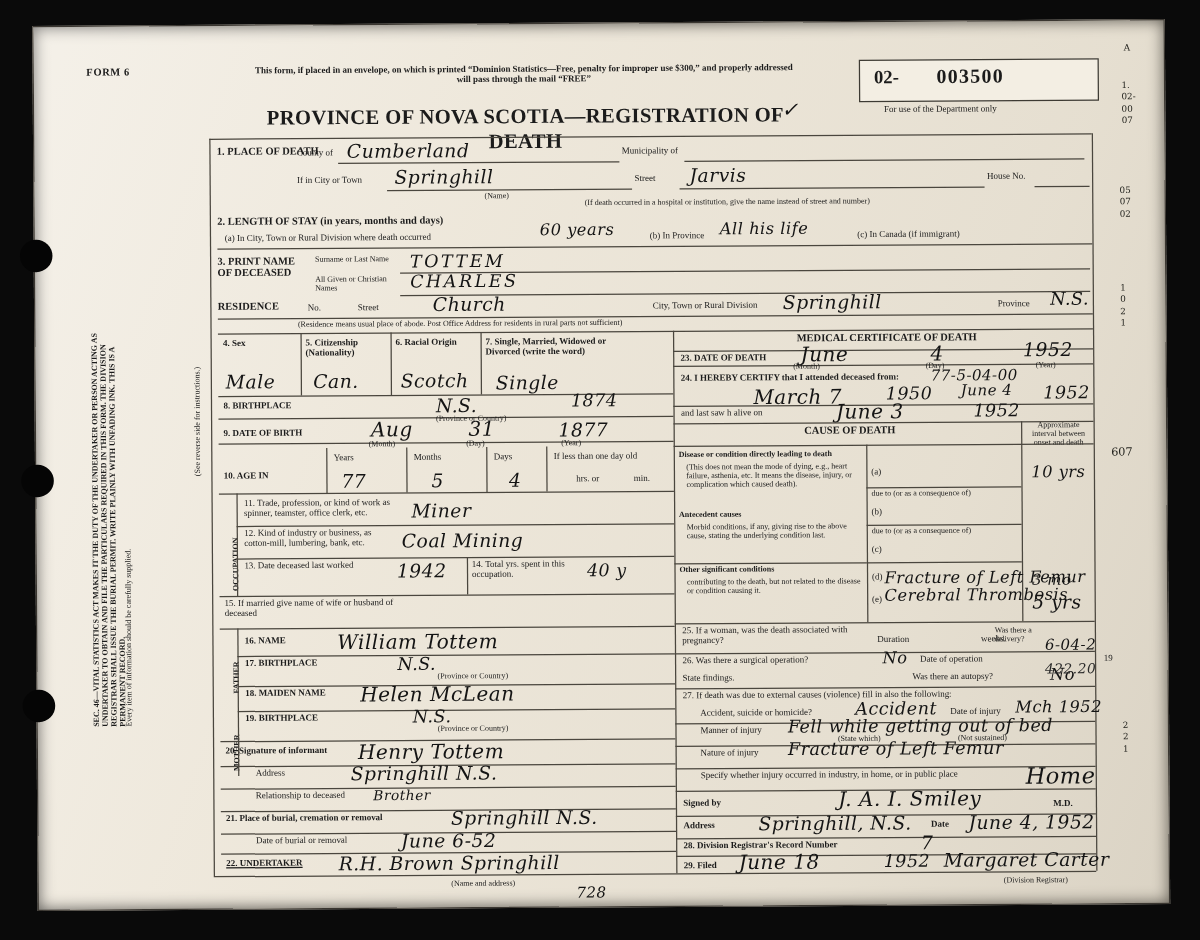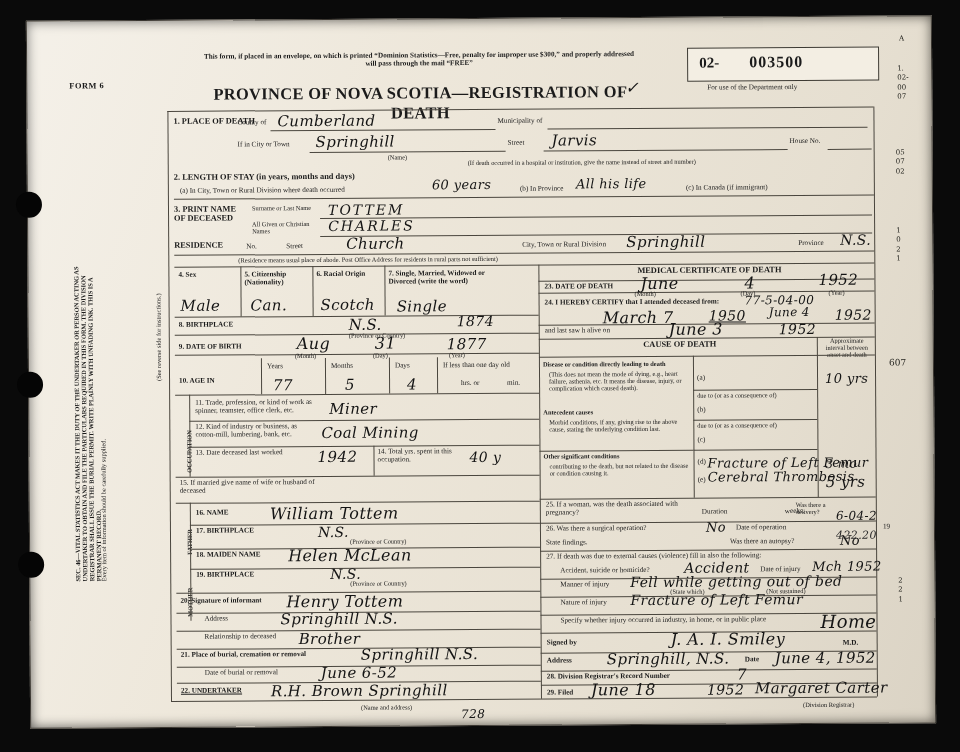--- a/index.html
+++ b/index.html
@@ -34,21 +34,21 @@
 </head>
 <body>
 
 <div id="page">
   <div id="form">
     <div class="paper-grad"></div>
     <div class="hole h1"></div>
     <div class="hole h2"></div>
     <div class="hole h3"></div>
 
-    <div class="txt bold sm" style="left:42px;top:32px;letter-spacing:.5px;margin-top:28px;">FORM 6</div>
+    <div class="txt bold sm" style="left:42px;top:32px;letter-spacing:.5px;">FORM 6</div>
     <div class="txt tiny bold" style="left:172px;top:32px;width:440px;text-align:center;">This form, if placed in an envelope, on which is printed “Dominion Statistics—Free, penalty for improper use $300,” and properly addressed will pass through the mail “FREE”</div>
     <div class="txt" id="title" style="left:158px;top:64px;width:470px;text-align:center;">PROVINCE OF NOVA SCOTIA—REGISTRATION OF DEATH</div>
 
     <div class="boxnum" style="left:660px;top:30px;width:190px;height:32px;"></div>
     <div class="txt bold" style="left:672px;top:37px;font-size:15px;">02-</div>
     <div class="txt bold" style="left:722px;top:36px;font-size:16px;letter-spacing:1px;">003500</div>
     <div class="txt tiny" style="left:680px;top:66px;">For use of the Department only</div>
     <div class="txt hand" style="left:598px;top:60px;font-size:16px;">✓</div>
 
     <div class="txt tiny2 bold rot" style="left:44px;top:560px;width:330px;transform:rotate(-90deg);">SEC. 46—VITAL STATISTICS ACT MAKES IT THE DUTY OF THE UNDERTAKER OR PERSON ACTING AS UNDERTAKER TO OBTAIN AND FILE THE PARTICULARS REQUIRED IN THIS FORM. THE DIVISION REGISTRAR SHALL ISSUE THE BURIAL PERMIT. WRITE PLAINLY WITH UNFADING INK. THIS IS A PERMANENT RECORD.</div>
@@ -190,21 +190,21 @@
     <div class="txt tiny2" style="left:320px;top:560px;">(Province or Country)</div>
     <div class="ln hl" style="left:146px;top:572px;width:364px;"></div>
 
     <div class="txt tiny bold" style="left:150px;top:576px;">20. Signature of informant</div>
     <div class="txt hand" style="left:256px;top:572px;font-size:16px;">Henry Tottem</div>
     <div class="ln hl" style="left:146px;top:592px;width:364px;"></div>
     <div class="txt tiny" style="left:174px;top:594px;">Address</div>
     <div class="txt hand" style="left:250px;top:590px;font-size:15px;">Springhill N.S.</div>
     <div class="ln hl" style="left:146px;top:610px;width:364px;"></div>
     <div class="txt tiny" style="left:174px;top:612px;">Relationship to deceased</div>
-    <div class="txt hand" style="left:268px;top:610px;font-size:15px;">Brother</div>
+    <div class="txt hand" style="left:268px;top:610px;font-size:11px;">Brother</div>
     <div class="ln hl" style="left:146px;top:628px;width:364px;"></div>
 
     <div class="txt tiny bold" style="left:150px;top:630px;">21. Place of burial, cremation or removal</div>
     <div class="txt hand" style="left:330px;top:626px;font-size:15px;">Springhill N.S.</div>
     <div class="ln hl" style="left:146px;top:646px;width:364px;"></div>
     <div class="txt tiny" style="left:174px;top:648px;">Date of burial or removal</div>
     <div class="txt hand" style="left:290px;top:644px;font-size:15px;">June 6-52</div>
     <div class="ln hl" style="left:146px;top:662px;width:364px;"></div>
 
     <div class="txt tiny bold" style="left:150px;top:666px;text-decoration:underline;">22. UNDERTAKER</div>
@@ -220,21 +220,21 @@
     <div class="txt hand" style="left:716px;top:256px;font-size:16px;">4</div>
     <div class="txt hand" style="left:790px;top:254px;font-size:15px;">1952</div>
     <div class="ln hl" style="left:510px;top:274px;width:336px;"></div>
     <div class="txt tiny2" style="left:606px;top:272px;">(Month)</div>
     <div class="txt tiny2" style="left:712px;top:272px;">(Day)</div>
     <div class="txt tiny2" style="left:800px;top:272px;">(Year)</div>
 
     <div class="txt tiny bold" style="left:516px;top:280px;">24. I HEREBY CERTIFY that I attended deceased from:</div>
     <div class="txt hand" style="left:716px;top:276px;font-size:12px;">77-5-04-00</div>
     <div class="txt hand" style="left:574px;top:290px;font-size:16px;">March 7</div>
-    <div class="txt hand" style="left:680px;top:290px;font-size:14px;text-decoration:underline;">1950</div>
+    <div class="txt hand" style="left:680px;top:290px;font-size:14px;">1950</div>
     <div class="txt hand" style="left:740px;top:288px;font-size:12px;">June 4</div>
     <div class="txt hand" style="left:806px;top:290px;font-size:14px;">1952</div>
     <div class="ln hl" style="left:510px;top:306px;width:336px;"></div>
     <div class="txt tiny" style="left:516px;top:308px;">and last saw h   alive on</div>
     <div class="txt hand" style="left:640px;top:302px;font-size:16px;">June 3</div>
     <div class="txt hand" style="left:750px;top:304px;font-size:14px;">1952</div>
     <div class="ln hl" style="left:510px;top:320px;width:336px;"></div>
 
     <div class="txt sm bold" style="left:516px;top:322px;width:270px;text-align:center;">CAUSE OF DEATH</div>
     <div class="txt tiny2" style="left:792px;top:320px;width:52px;text-align:center;">Approximate interval between onset and death</div>

